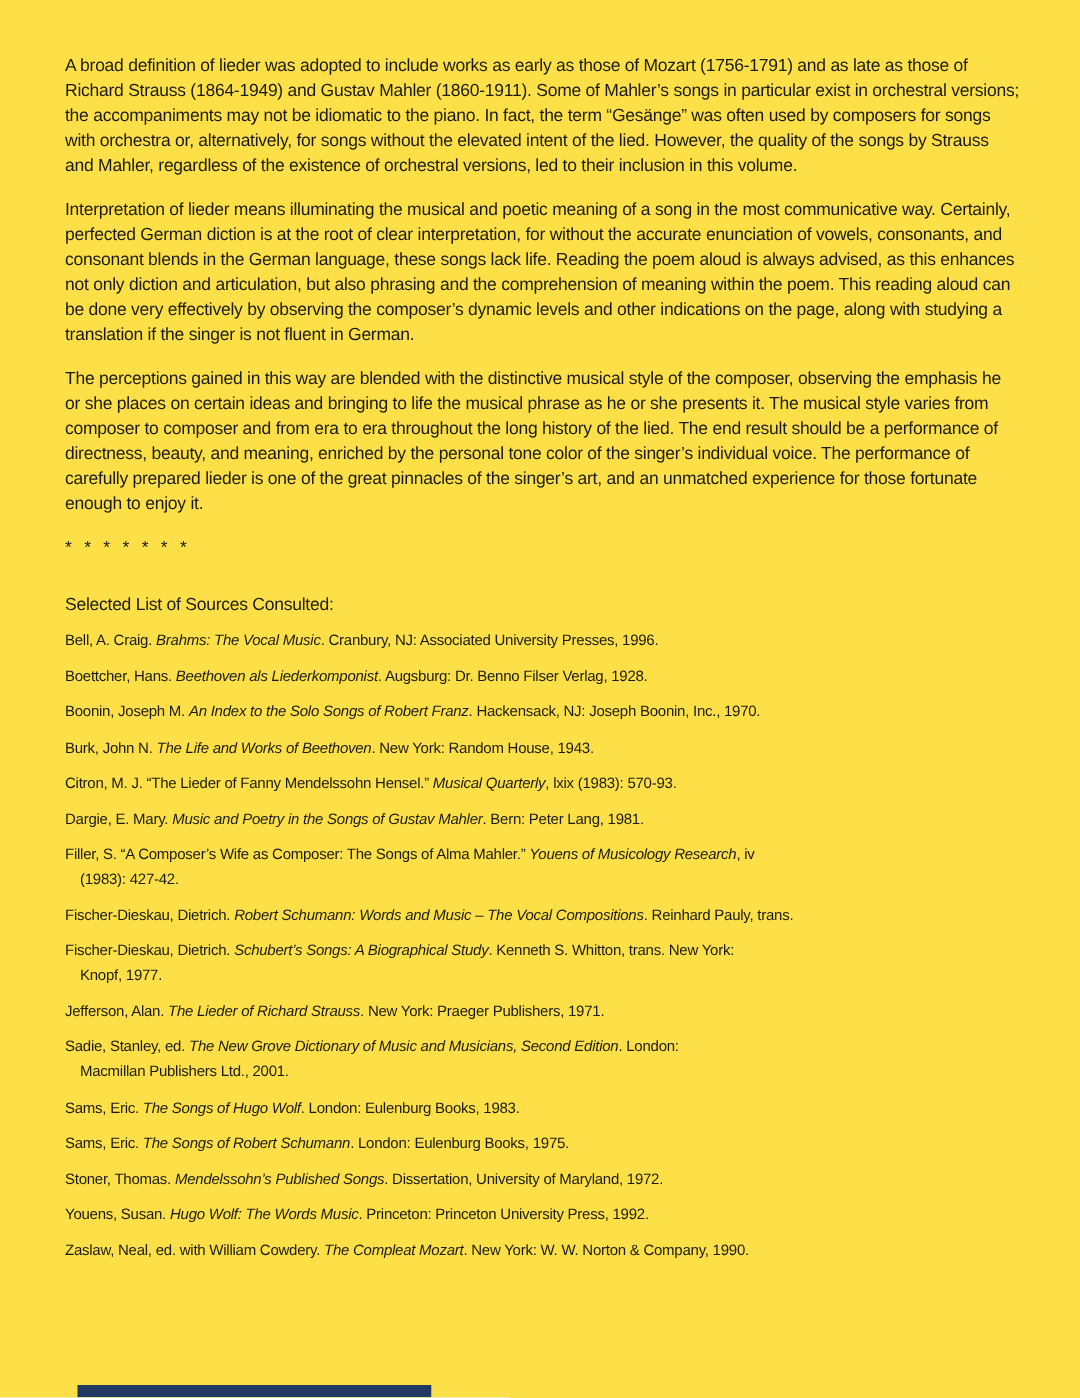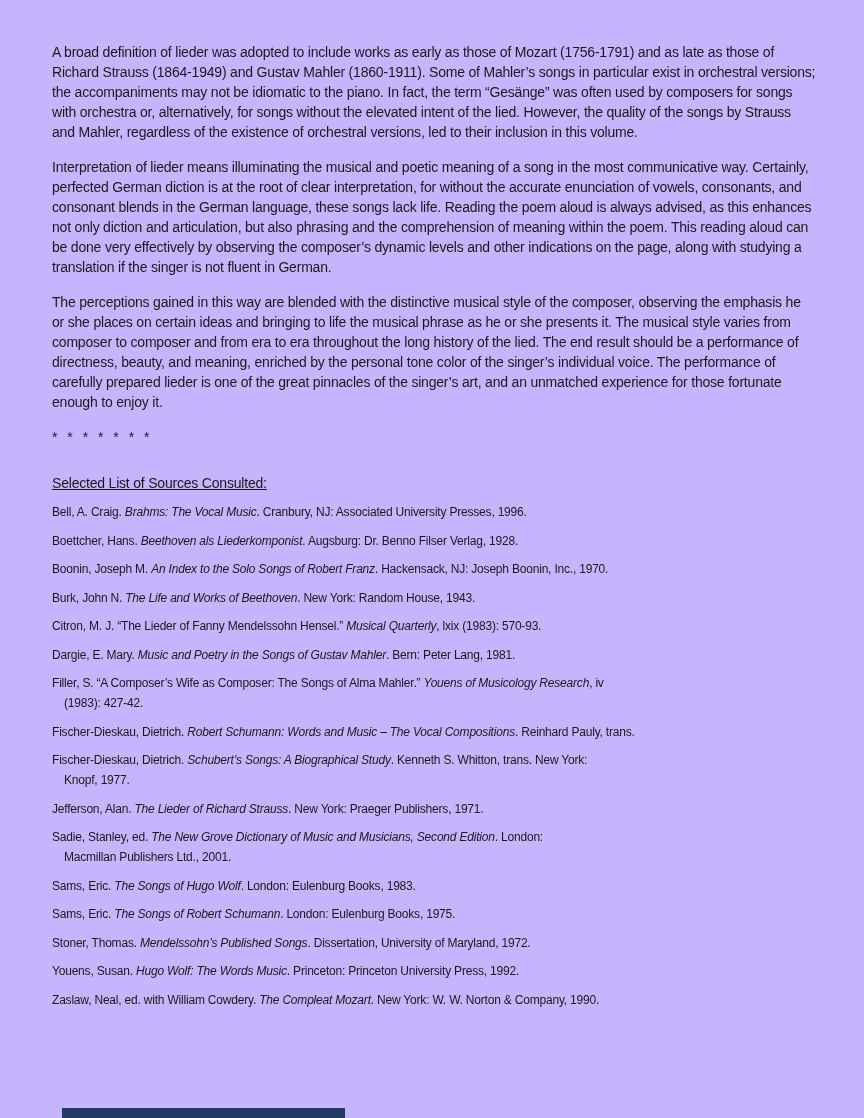--- a/index.html
+++ b/index.html
@@ -33,21 +33,20 @@
     line-height: 20px;
     letter-spacing: 3px;
     margin: 8px 0 26px 0;
     color: #1a1a1a;
   }
   .sources-heading {
     font-size: 14px;
     line-height: 20px;
     letter-spacing: -0.2px;
     margin: 0 0 9px 0;
-    text-decoration: underline;
   }
   .bib-entry {
     font-size: 12px;
     line-height: 20px;
     letter-spacing: -0.2px;
     margin: 0 0 8.5px 0;
     padding-left: 12px;
     text-indent: -12px;
   }
   .bib-entry .it {
@@ -58,21 +57,21 @@
     left: 62px;
     bottom: 0;
     width: 283px;
     height: 10px;
     background: #203a64;
   }
 </style>
 </head>
 <body>
 
-<div class="page" style="color: rgb(26, 26, 26); background: #c4b5fd;">
+<div class="page" style="color: rgb(26, 26, 26); background: #fde047;">
   <div class="content">
 
     <div id="intro">
         <p class="para">A broad definition of lieder was adopted to include works as early as those of Mozart (1756-1791) and as late as those of Richard Strauss (1864-1949) and Gustav Mahler (1860-1911). Some of Mahler’s songs in particular exist in orchestral versions; the accompaniments may not be idiomatic to the piano. In fact, the term “Gesänge” was often used by composers for songs with orchestra or, alternatively, for songs without the elevated intent of the lied. However, the quality of the songs by Strauss and Mahler, regardless of the existence of orchestral versions, led to their inclusion in this volume.</p>
         <p class="para">Interpretation of lieder means illuminating the musical and poetic meaning of a song in the most communicative way. Certainly, perfected German diction is at the root of clear interpretation, for without the accurate enunciation of vowels, consonants, and consonant blends in the German language, these songs lack life. Reading the poem aloud is always advised, as this enhances not only diction and articulation, but also phrasing and the comprehension of meaning within the poem. This reading aloud can be done very effectively by observing the composer’s dynamic levels and other indications on the page, along with studying a translation if the singer is not fluent in German.</p>
         <p class="para">The perceptions gained in this way are blended with the distinctive musical style of the composer, observing the emphasis he or she places on certain ideas and bringing to life the musical phrase as he or she presents it. The musical style varies from composer to composer and from era to era throughout the long history of the lied. The end result should be a performance of directness, beauty, and meaning, enriched by the personal tone color of the singer’s individual voice. The performance of carefully prepared lieder is one of the great pinnacles of the singer’s art, and an unmatched experience for those fortunate enough to enjoy it.</p>
       </div>
 
     <div class="asterisks">* * * * * * *</div>
 

